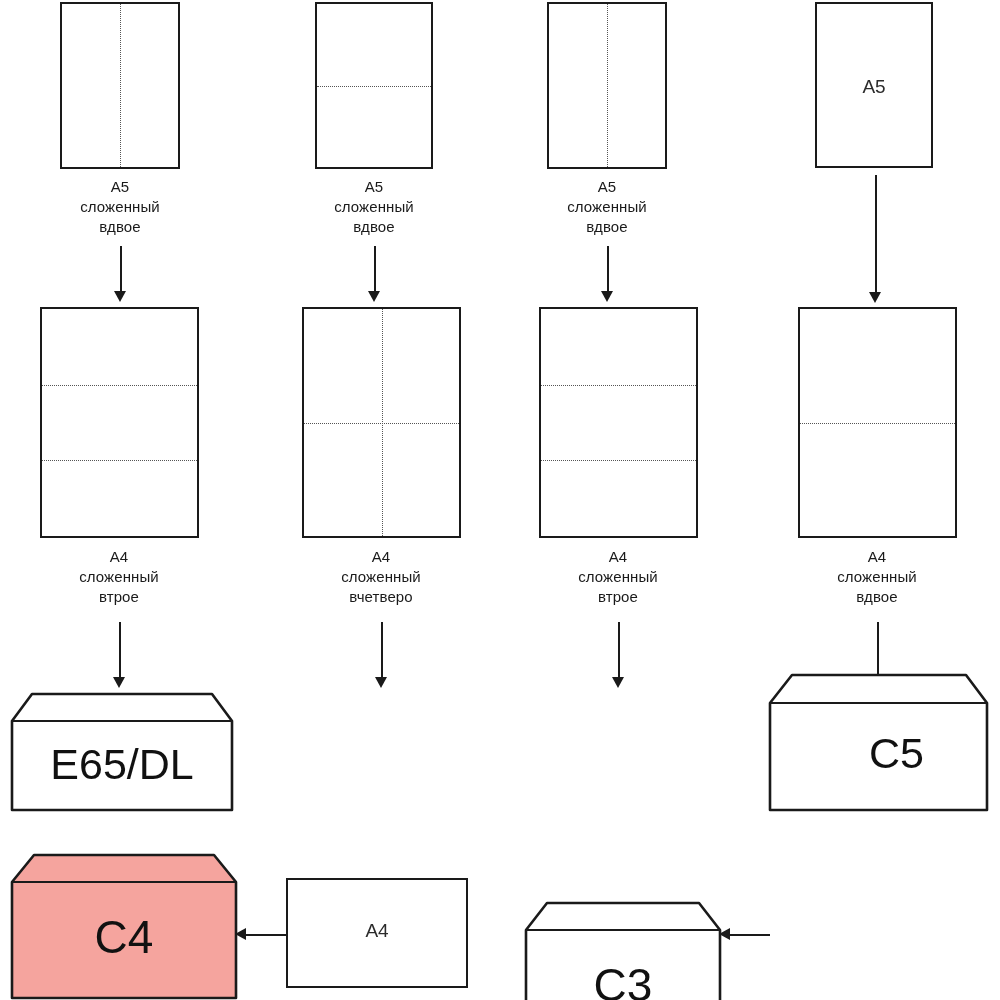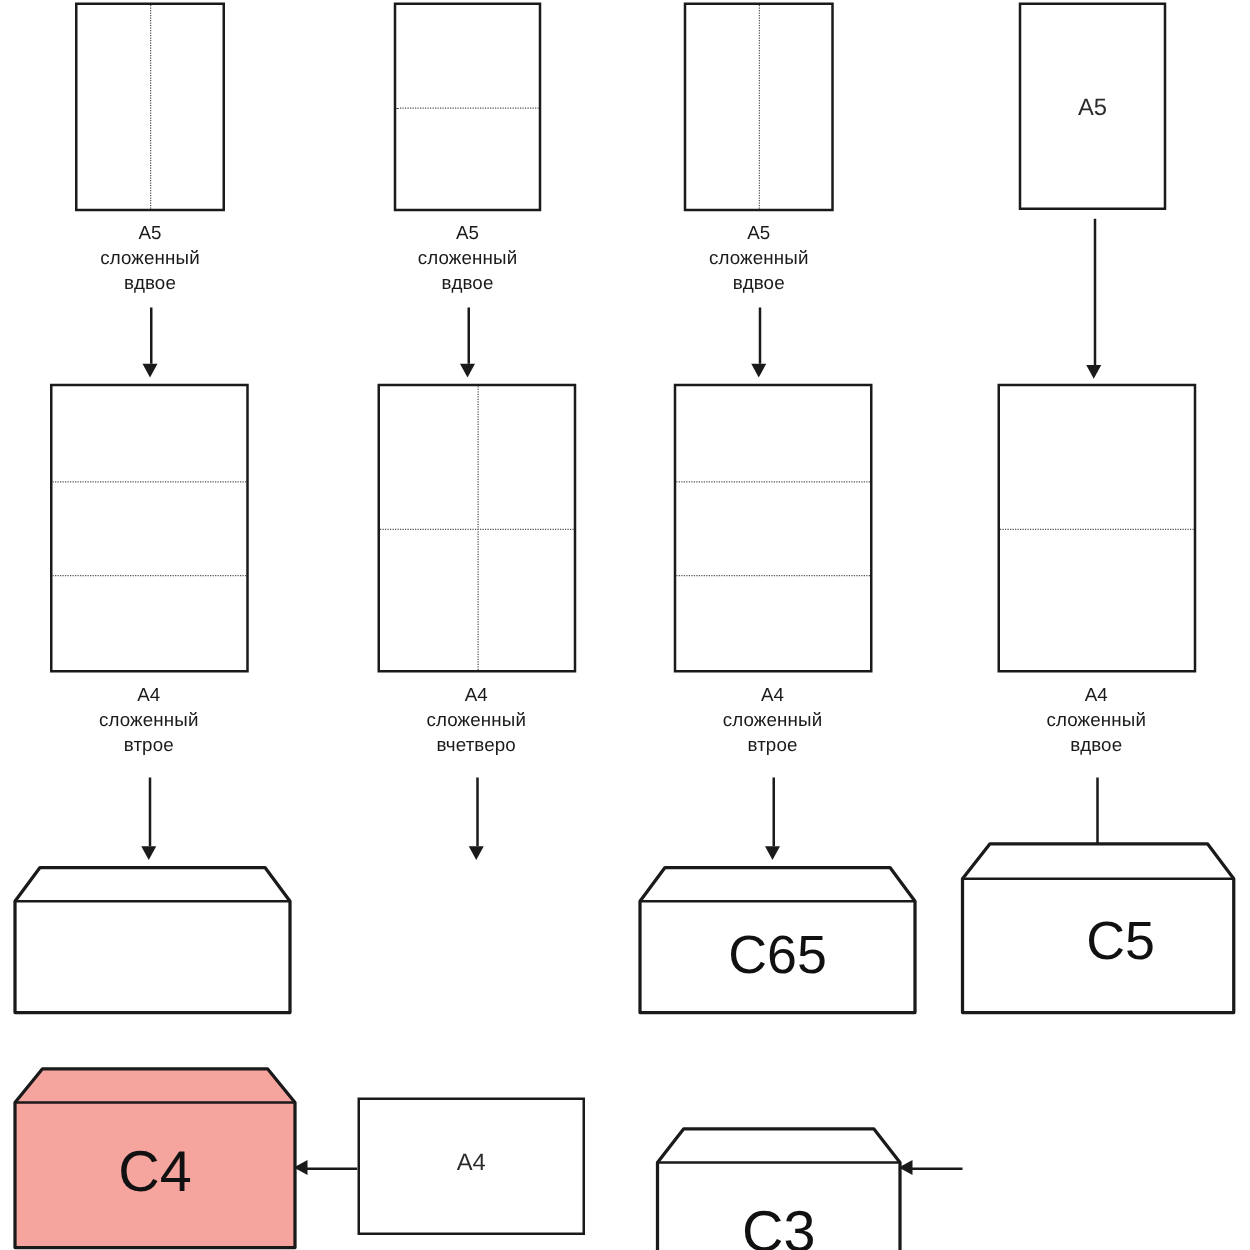--- a/index.html
+++ b/index.html
@@ -211,30 +211,24 @@
   <div class="arrow-down" style="left:877px; top:622px; height:66px;">
     <div class="shaft" style="height:55px;"></div>
     <div class="head" style="top:55px;"></div>
   </div>
 
   <div class="envelope" style="left:10px; top:691px; width:224px; height:122px;">
     <svg viewBox="0 0 224 122" width="224" height="122" aria-hidden="true">
       <polygon points="2,30 22,3 202,3 222,30 222,119 2,119" fill="#ffffff" stroke="#1a1a1a" stroke-width="2.6" stroke-linejoin="round"></polygon>
       <polyline points="2,30 222,30" fill="none" stroke="#1a1a1a" stroke-width="2"></polyline>
     </svg>
-  </div>
-
-
-  <div class="envelope" style="left:510px; top:691px; width:224px; height:122px;">
-    <svg viewBox="0 0 224 122" width="224" height="122" aria-hidden="true">
-      <polygon points="2,30 22,3 202,3 222,30 222,119 2,119" fill="#ffffff" stroke="#1a1a1a" stroke-width="2.6" stroke-linejoin="round"></polygon>
-      <polyline points="2,30 222,30" fill="none" stroke="#1a1a1a" stroke-width="2"></polyline>
-    </svg>
-    <div class="env-label" style="top:49px; font-size:43px;">C65</div>
-  </div>
+    <div class="env-label" style="top:49px; font-size:43px;">E65/DL</div>
+  </div>
+
+
 
   <div class="envelope" style="left:768px; top:672px; width:257px; height:141px;">
     <svg viewBox="0 0 221 141" width="221" height="141" aria-hidden="true">
       <polygon points="2,31 24,3 198,3 219,31 219,138 2,138" fill="#ffffff" stroke="#1a1a1a" stroke-width="2.6" stroke-linejoin="round"></polygon>
       <polyline points="2,31 219,31" fill="none" stroke="#1a1a1a" stroke-width="2"></polyline>
     </svg>
     <div class="env-label" style="top:57px; font-size:43px;">C5</div>
   </div>
 
   <div class="envelope" style="left:10px; top:852px; width:228px; height:148px;">

